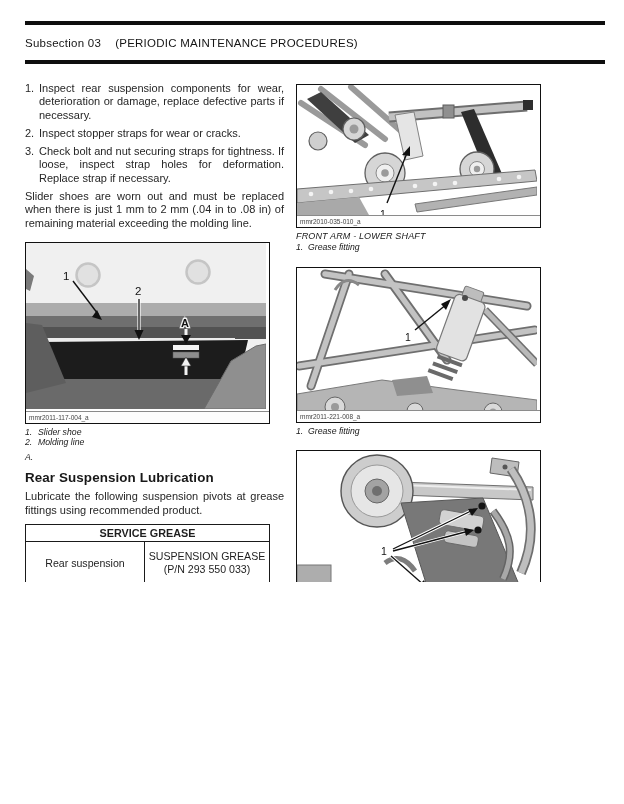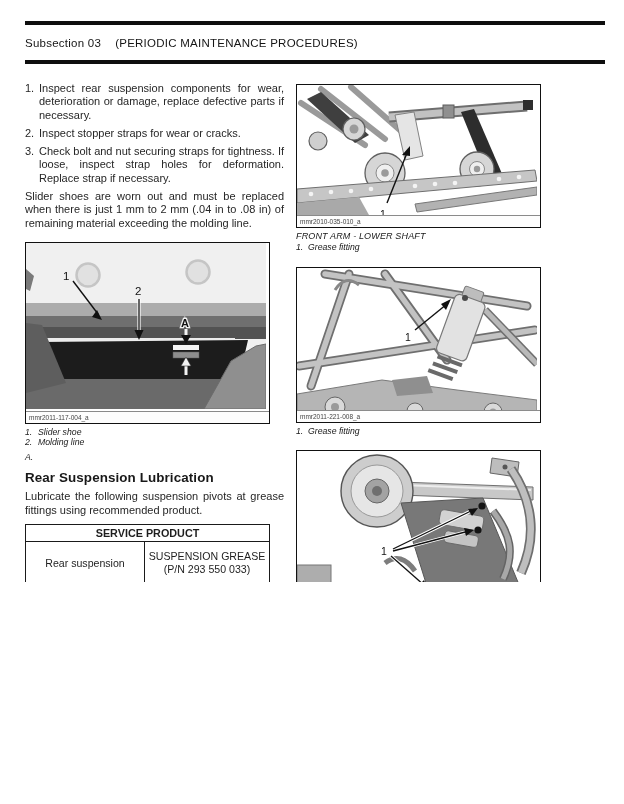--- a/index.html
+++ b/index.html
@@ -143,21 +143,21 @@
     </div>
 
 
     <h1 class="sec" style="margin-top:8px;">Rear Suspension Lubrication</h1>
 
     <p class="body">Lubricate the following suspension pivots at grease fittings using recommended product.</p>
 
     <table class="svc">
       <tbody>
           <tr>
-        <th colspan="2">SERVICE PRODUCT</th>
+        <th colspan="2">SERVICE GREASE</th>
       </tr>
       <tr>
         <td class="item">Rear suspension</td>
         <td>
           <div class="pl">SUSPENSION GREASE</div>
           <div class="pl">(P/N 293 550 033)</div>
         </td>
       </tr>
     </tbody>
       </table>

